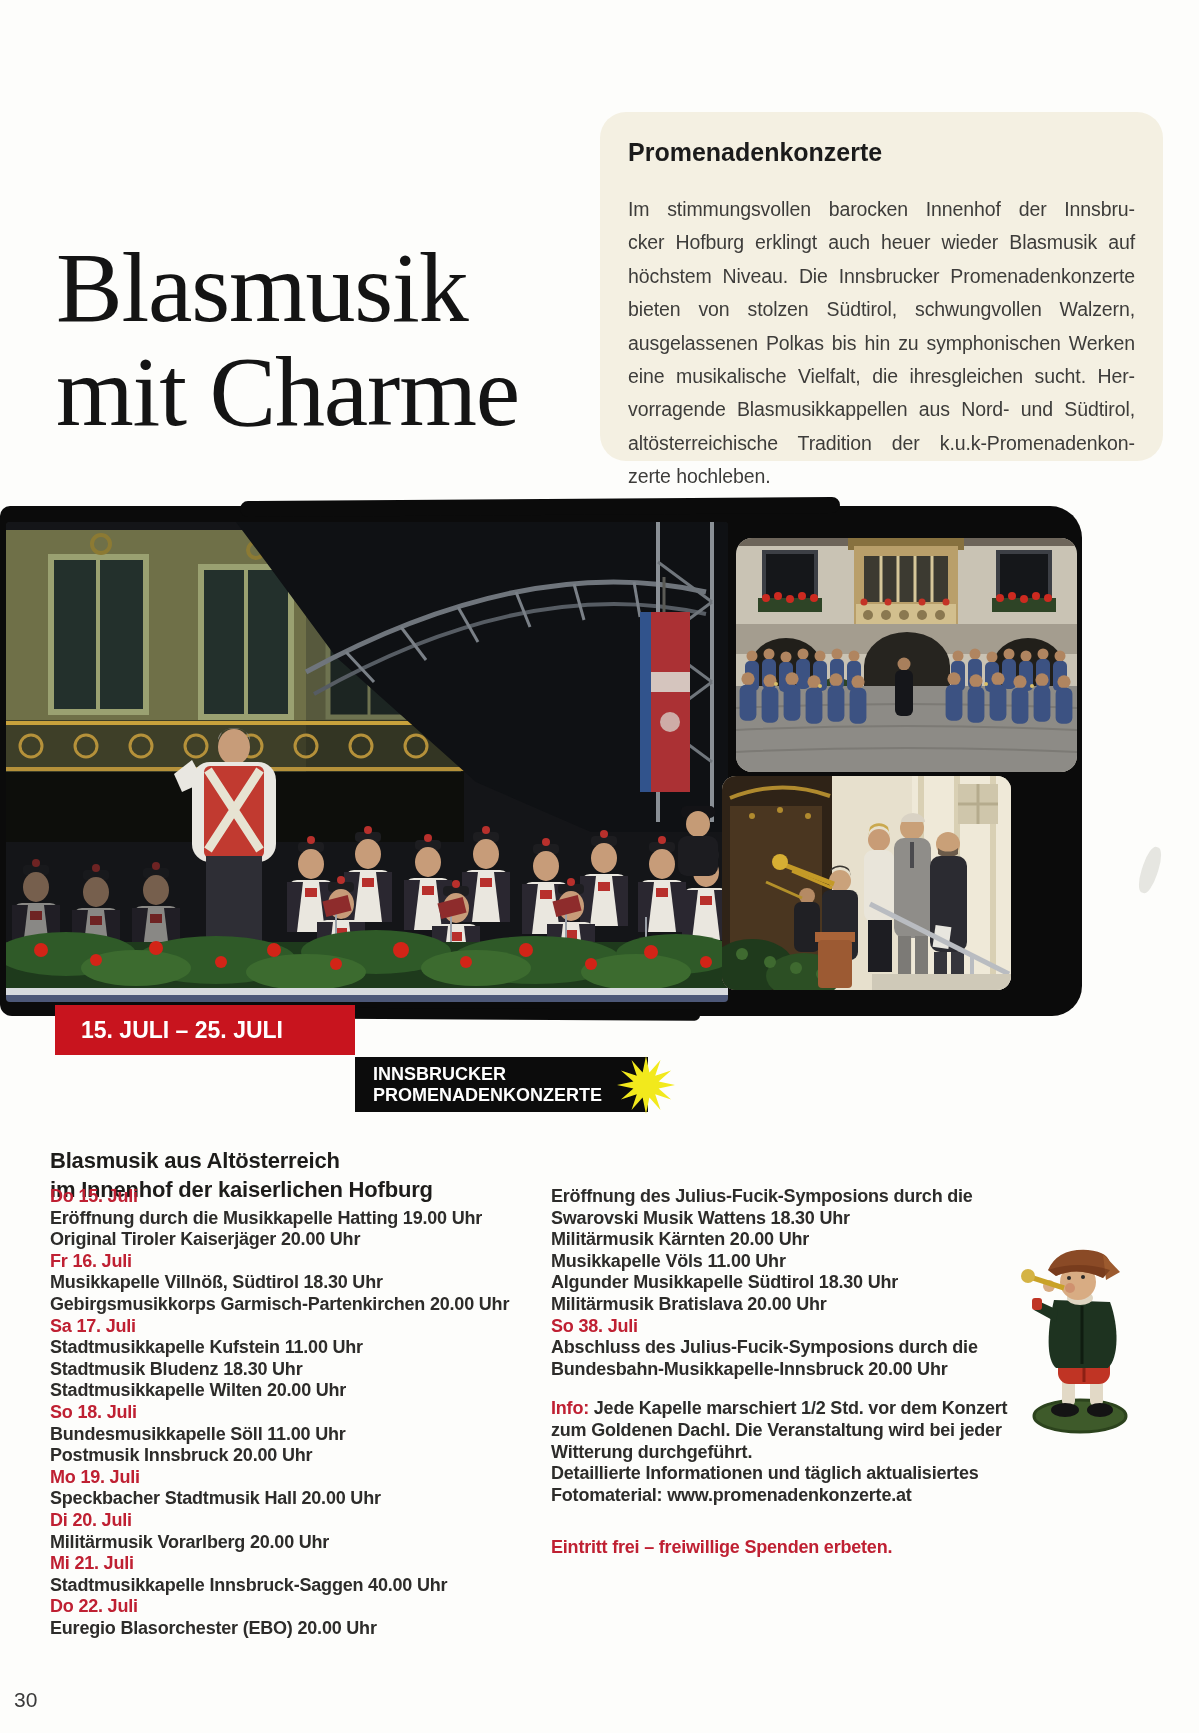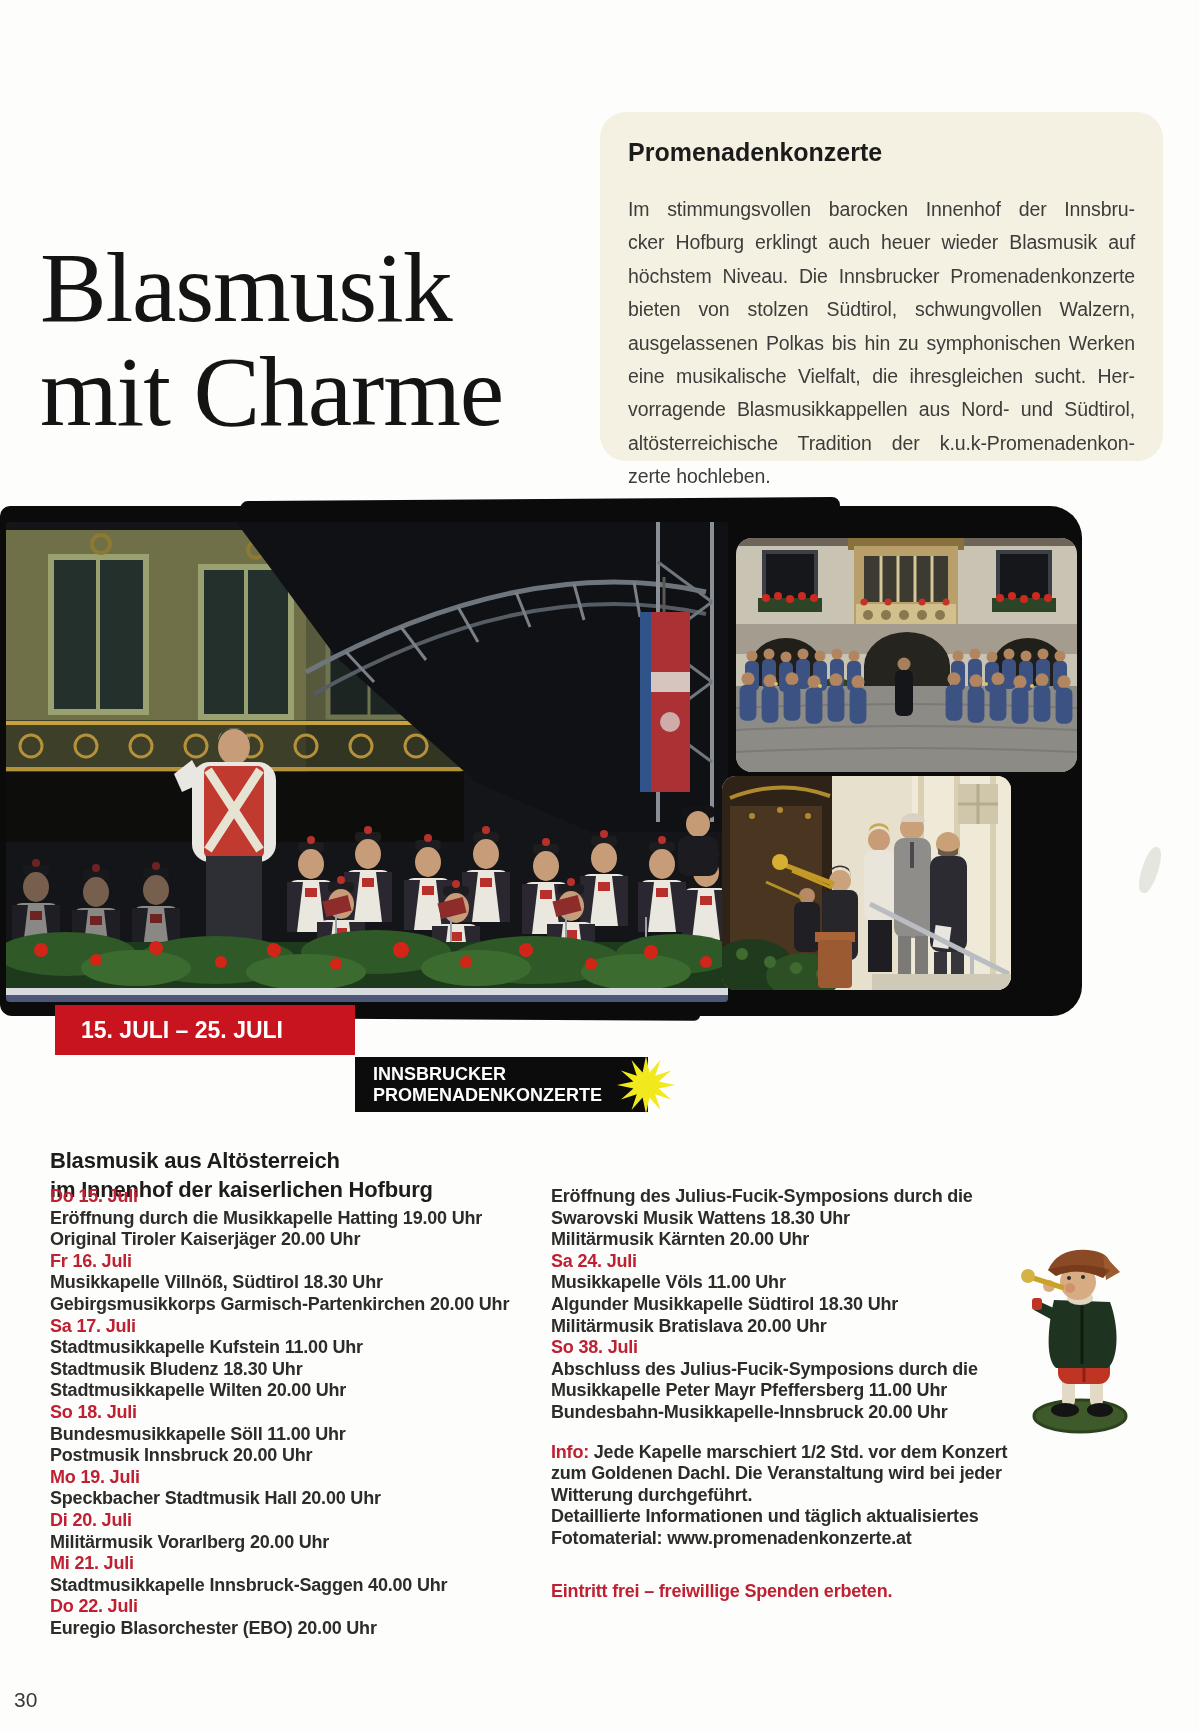--- a/index.html
+++ b/index.html
@@ -1,20 +1,20 @@
 <!DOCTYPE html>
 <html lang="de" style="--accent_red: #c8141e; --date_red: #bf2032; --banner_black: #0c0c0c; --star_yellow: #f2e91c; --intro_bg: #f4f0e2;"><head>
 <meta charset="utf-8">
 <style>
   html,body { margin:0; padding:0; background:#ffffff; }
   .page { position:relative; width:1199px; height:1733px; background:#fdfdfb;
           font-family:"Liberation Sans", sans-serif; overflow:hidden; }
 
   
-  .title { position:absolute; left:40px; top:236px;
+  .title { position:absolute; left:56px; top:236px;
            font-family:"Liberation Serif", serif; font-weight:400;
            font-size:100px; line-height:104px; letter-spacing:-1.2px; color:#141414; }
 
   
   .intro-box { position:absolute; left:600px; top:112px; width:563px; height:349px;
                background:var(--intro_bg,#f4f0e2); border-radius:26px; }
   .intro-heading { margin:26px 28px 0; font-size:25px; font-weight:bold; color:#1b1b1b; }
   .intro-body { margin:26px 28px 0; }
   .intro-line { font-size:19.5px; line-height:33.4px; color:#3d3c3a;
                 text-align:justify; text-align-last:justify; letter-spacing:-0.1px; }
@@ -461,27 +461,25 @@
       <div class="sched-line date">Do 22. Juli</div>
       <div class="sched-line event">Euregio Blasorchester (EBO) 20.00 Uhr</div>
     </div>
 
   <div class="sched sched-right">
     <div>
 
         <div class="sched-line event">Eröffnung des Julius-Fucik-Symposions durch die</div>
         <div class="sched-line event">Swarovski Musik Wattens 18.30 Uhr</div>
         <div class="sched-line event">Militärmusik Kärnten 20.00 Uhr</div>
-        <div class="sched-line date">Sa 24. Juli</div>
         <div class="sched-line event">Musikkapelle Völs 11.00 Uhr</div>
         <div class="sched-line event">Algunder Musikkapelle Südtirol 18.30 Uhr</div>
         <div class="sched-line event">Militärmusik Bratislava 20.00 Uhr</div>
         <div class="sched-line date">So 38. Juli</div>
         <div class="sched-line event">Abschluss des Julius-Fucik-Symposions durch die</div>
-        <div class="sched-line event">Musikkapelle Peter Mayr Pfeffersberg 11.00 Uhr</div>
         <div class="sched-line event">Bundesbahn-Musikkapelle-Innsbruck 20.00 Uhr</div>
       </div>
     <div class="info-block">
       <div class="info-line"><span class="red">Info:</span> <span>Jede Kapelle marschiert 1/2 Std. vor dem Konzert</span></div>
       <div>
 
       <div class="info-line">zum Goldenen Dachl. Die Veranstaltung wird bei jeder</div>
           <div class="info-line">Witterung durchgeführt.</div>
           <div class="info-line">Detaillierte Informationen und täglich aktualisiertes</div>
           <div class="info-line">Fotomaterial: www.promenadenkonzerte.at</div>

